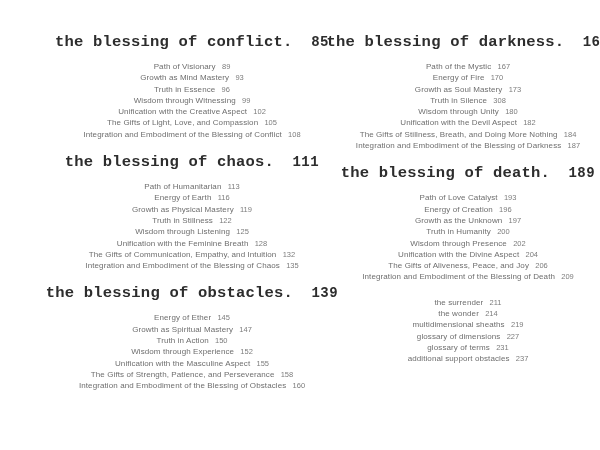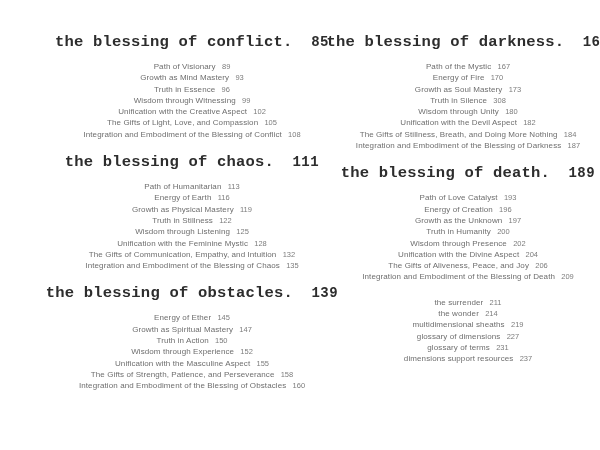--- a/index.html
+++ b/index.html
@@ -132,21 +132,21 @@
             <span class="toc-label">Truth in Stillness</span>
             <span class="toc-page">122</span>
           </div>
 
           <div class="toc-item">
             <span class="toc-label">Wisdom through Listening</span>
             <span class="toc-page">125</span>
           </div>
 
           <div class="toc-item">
-            <span class="toc-label">Unification with the Feminine Mystic</span>
+            <span class="toc-label">Unification with the Feminine Breath</span>
             <span class="toc-page">128</span>
           </div>
 
           <div class="toc-item">
             <span class="toc-label">The Gifts of Communication, Empathy, and Intuition</span>
             <span class="toc-page">132</span>
           </div>
 
           <div class="toc-item">
             <span class="toc-label">Integration and Embodiment of the Blessing of Chaos</span>
@@ -323,20 +323,20 @@
           <span class="toc-label">glossary of dimensions</span>
           <span class="toc-page">227</span>
         </div>
 
         <div class="toc-item">
           <span class="toc-label">glossary of terms</span>
           <span class="toc-page">231</span>
         </div>
 
         <div class="toc-item">
-          <span class="toc-label">dimensions support resources</span>
+          <span class="toc-label">additional support obstacles</span>
           <span class="toc-page">237</span>
         </div>
       </div>
 
   </div>
 
 </div>
 
 </body></html>

